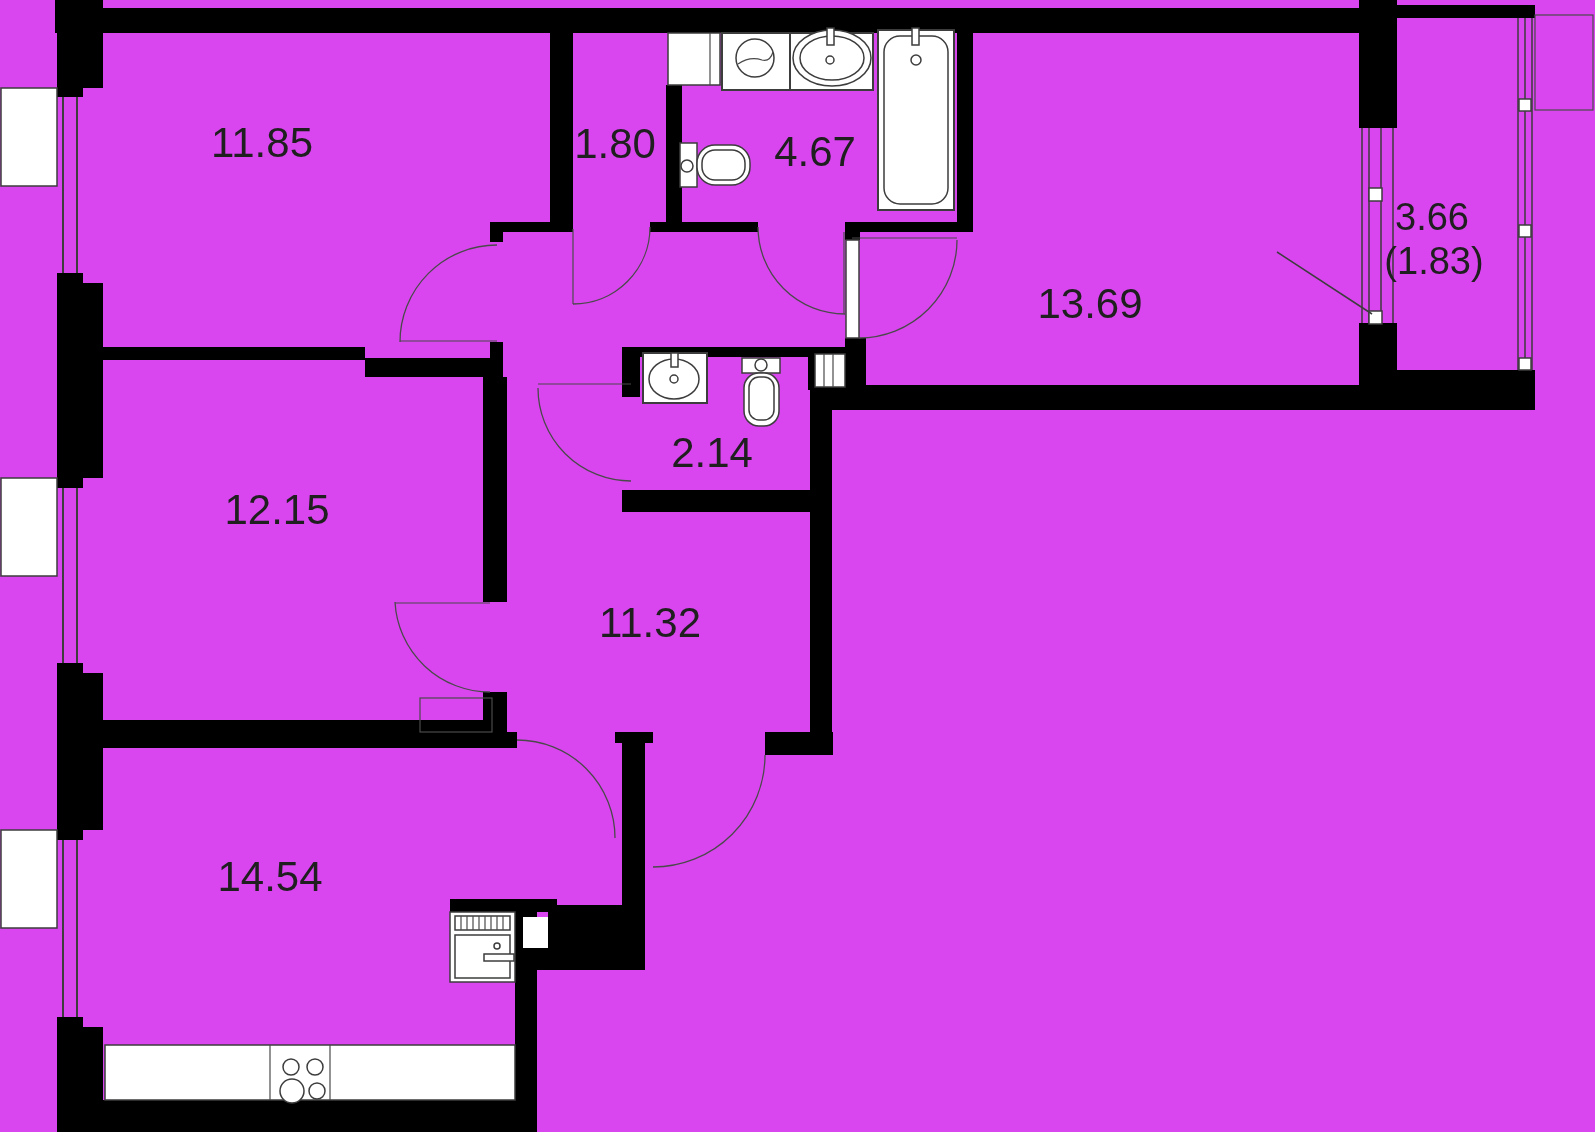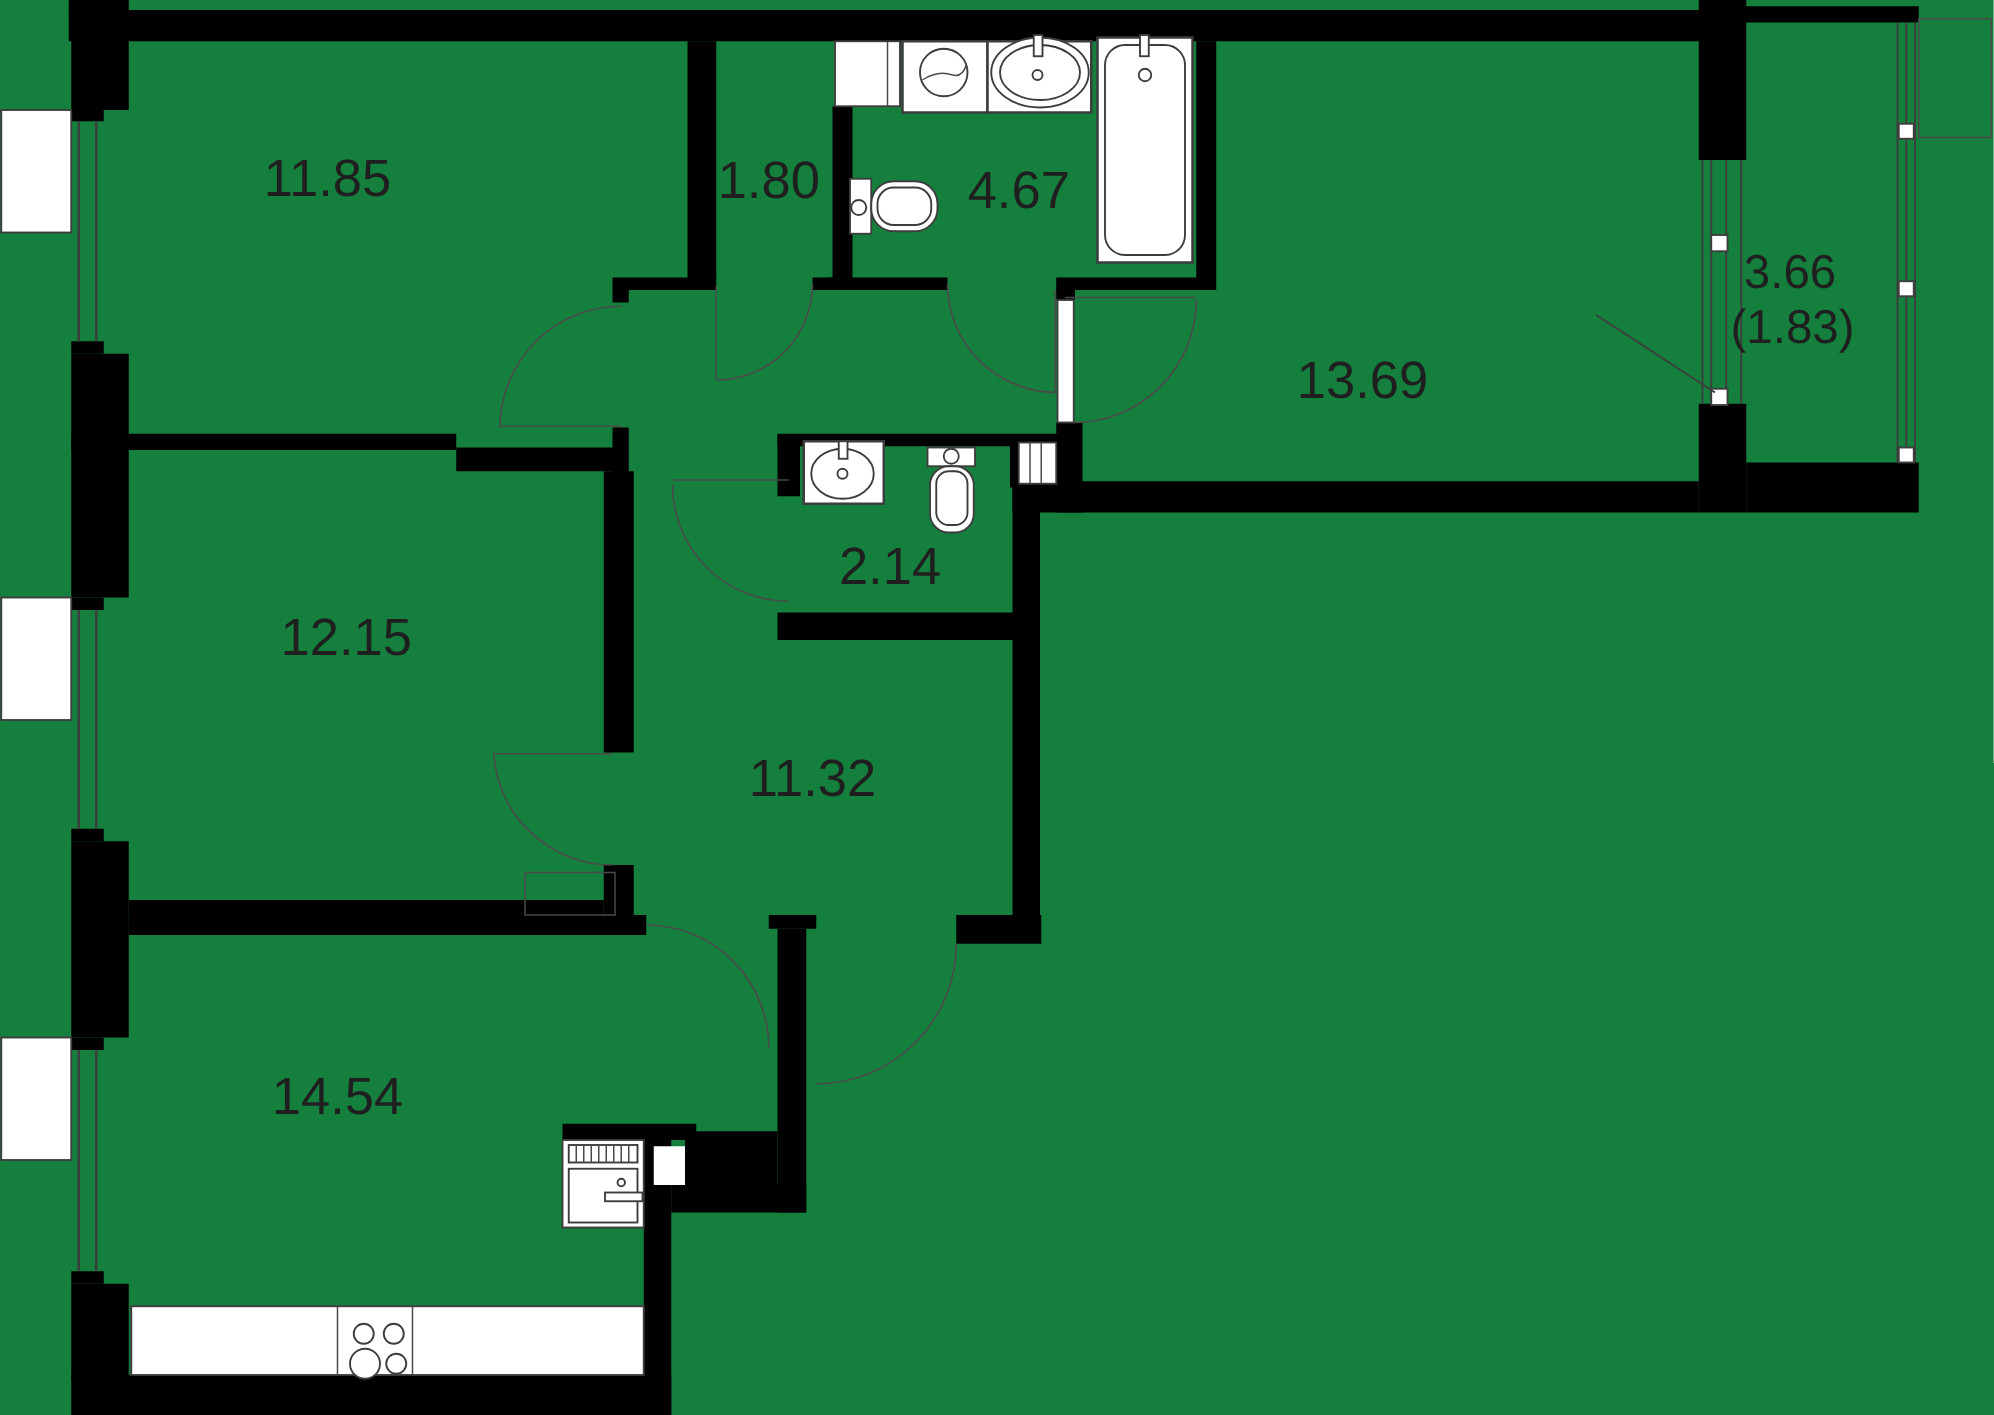--- a/index.html
+++ b/index.html
@@ -1,16 +1,16 @@
 <!DOCTYPE html>
 <html><head>
 <meta charset="utf-8">
 <style>
   html,body{margin:0;padding:0;background:#ffffff;}
-  .stage{position:relative;width:1595px;height:1132px;background:#15803d;overflow:hidden;
+  .stage{position:relative;width:1595px;height:1132px;background:#d946ef;overflow:hidden;
          font-family:"Liberation Sans", sans-serif;}
   svg{display:block}
   .wall{fill:#000000;stroke:none;}
   .thin{fill:none;stroke:#3d3d3d;stroke-width:2;}
   .thin15{fill:none;stroke:#3d3d3d;stroke-width:1.5;}
   .hair{fill:none;stroke:#4a4a4a;stroke-width:1.2;}
   .fixture{fill:#ffffff;stroke:#3d3d3d;stroke-width:2;}
   .fixture15{fill:#ffffff;stroke:#3d3d3d;stroke-width:1.5;}
   .whitefill{fill:#ffffff;stroke:none;}
   .arc{fill:none;stroke:#4a4a4a;stroke-width:1.3;}

